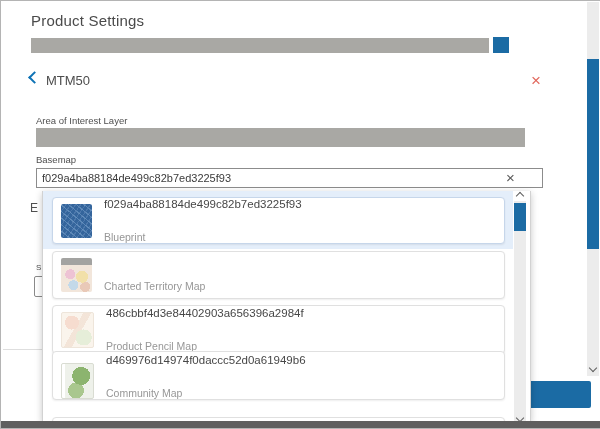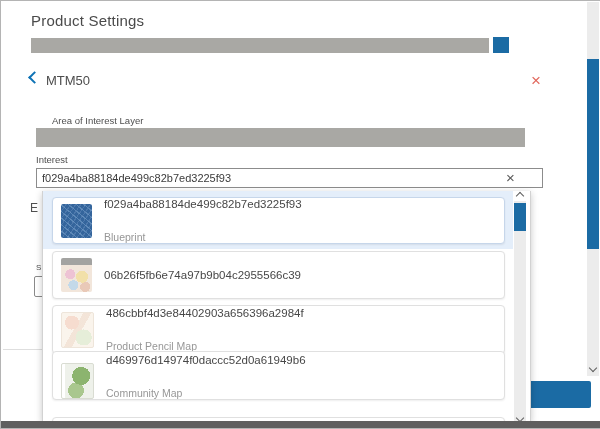--- a/index.html
+++ b/index.html
@@ -12,21 +12,21 @@
   .blue-chip{position:absolute;left:492px;top:36px;width:16px;height:16px;background:#1b6ba4;}
 
   
   .back-row{position:absolute;left:29px;top:72px;height:18px;display:flex;align-items:flex-start;cursor:pointer;}
   .chev{display:inline-block;width:7px;height:7px;border-right:2px solid #0d72b5;border-bottom:2px solid #0d72b5;transform:rotate(135deg);}
   .back-label{margin-left:7px;font-size:13px;color:#4d4d4d;}
   .close-x{position:absolute;left:530px;top:71px;font-size:17px;color:#e2695e;line-height:17px;cursor:pointer;}
 
   
   .field-label{position:absolute;font-size:9.5px;color:#4f4f4f;}
-  .aoi-label{left:51px;top:114px;text-align:right;}
+  .aoi-label{left:35px;top:114px;text-align:right;}
   .redacted-bar-aoi{position:absolute;left:35px;top:127px;width:489px;height:19px;background:#a9a8a4;}
   .basemap-label{left:35px;top:153px;}
   .basemap-input{position:absolute;left:35px;top:167px;width:482px;height:18px;border:1px solid #8c8c8c;font-family:"Liberation Sans",sans-serif;font-size:11px;color:#3b3b3b;padding:0 18px 0 5px;outline:none;background:#fff;}
   .clear-x{position:absolute;left:505px;top:168px;font-size:15px;color:#5a5a5a;line-height:17px;cursor:pointer;z-index:4;}
 
   
   .frag-e{position:absolute;left:29px;top:200px;font-size:12px;color:#4f4f4f;}
   .frag-s{position:absolute;left:35px;top:262px;font-size:8px;color:#4f4f4f;}
   .frag-checkbox{position:absolute;left:33px;top:275px;width:16px;height:19px;border:1px solid #8a8a8a;border-radius:2px;background:#fff;}
   .footer-divider{position:absolute;left:2px;top:348px;width:39px;height:1px;background:#dedede;}
@@ -76,21 +76,21 @@
 
   <div class="back-row">
     <span class="chev"></span>
     <span class="back-label">MTM50</span>
   </div>
   <div class="close-x">×</div>
 
   <div class="field-label aoi-label">Area of Interest Layer</div>
   <div class="redacted-bar-aoi"></div>
 
-  <div class="field-label basemap-label">Interest</div>
+  <div class="field-label basemap-label">Basemap</div>
   <input class="basemap-input" type="text" value="f029a4ba88184de499c82b7ed3225f93" style="">
   <div class="clear-x">×</div>
 
   <div class="frag-e">E</div>
   <div class="frag-s">S</div>
   <div class="frag-checkbox"></div>
   <div class="footer-divider"></div>
 
   <button class="primary-btn"></button>
 
@@ -106,21 +106,21 @@
       <span class="thumb thumb-blueprint"></span>
       <span class="it-text">
         <span class="it-id">f029a4ba88184de499c82b7ed3225f93</span>
         <span class="it-name">Blueprint</span>
       </span>
     </div>
 
     <div class="dd-item it2">
       <span class="thumb thumb-charted"></span>
       <span class="it-text">
-        <span class="it-id">06b26f5fb6e74a97b9b04c2955566c39</span>
+        <span class="it-name">Charted Territory Map</span>
       </span>
     </div>
 
     <div class="dd-item it3">
       <span class="thumb thumb-pencil"></span>
       <span class="it-text">
         <span class="it-id">486cbbf4d3e84402903a656396a2984f</span>
         <span class="it-name">Product Pencil Map</span>
       </span>
     </div>

